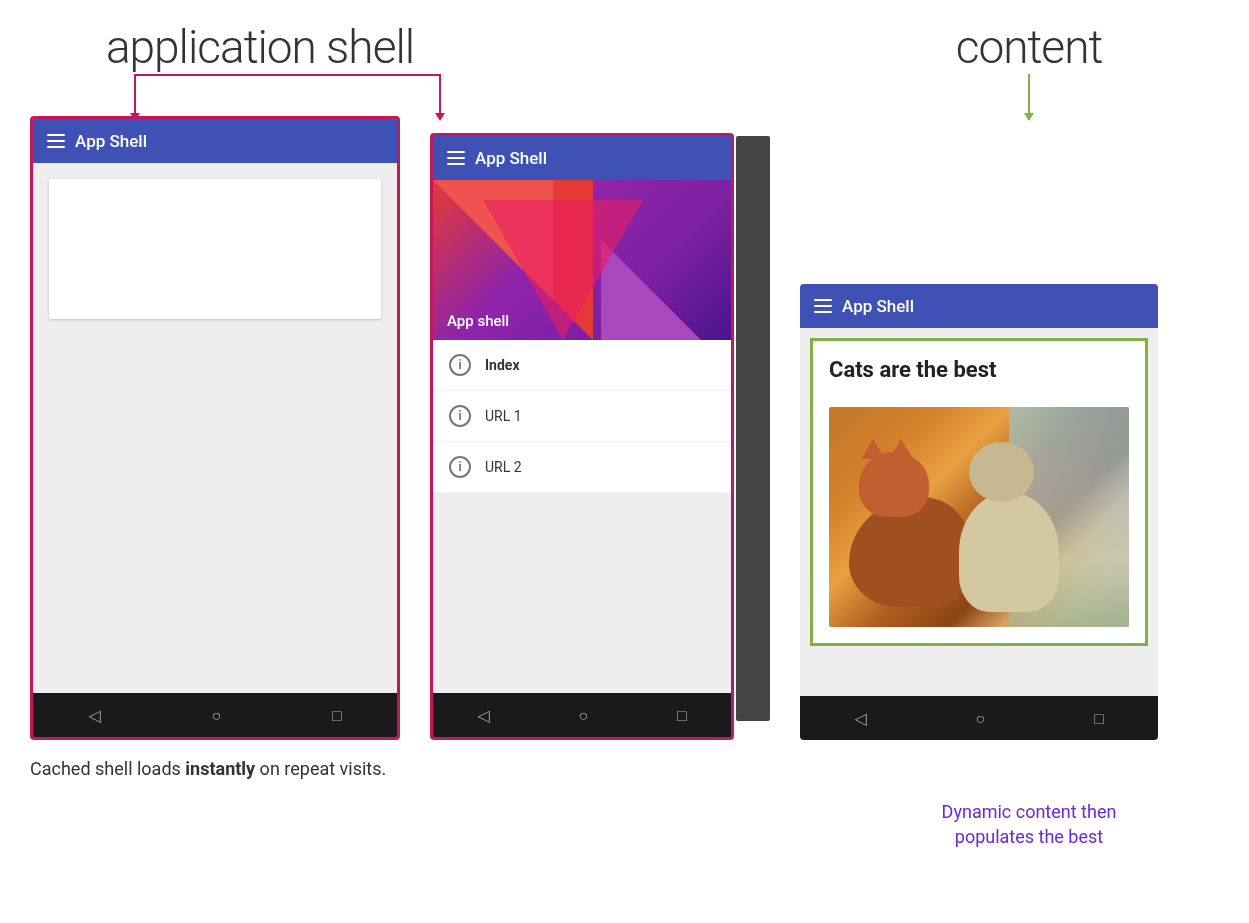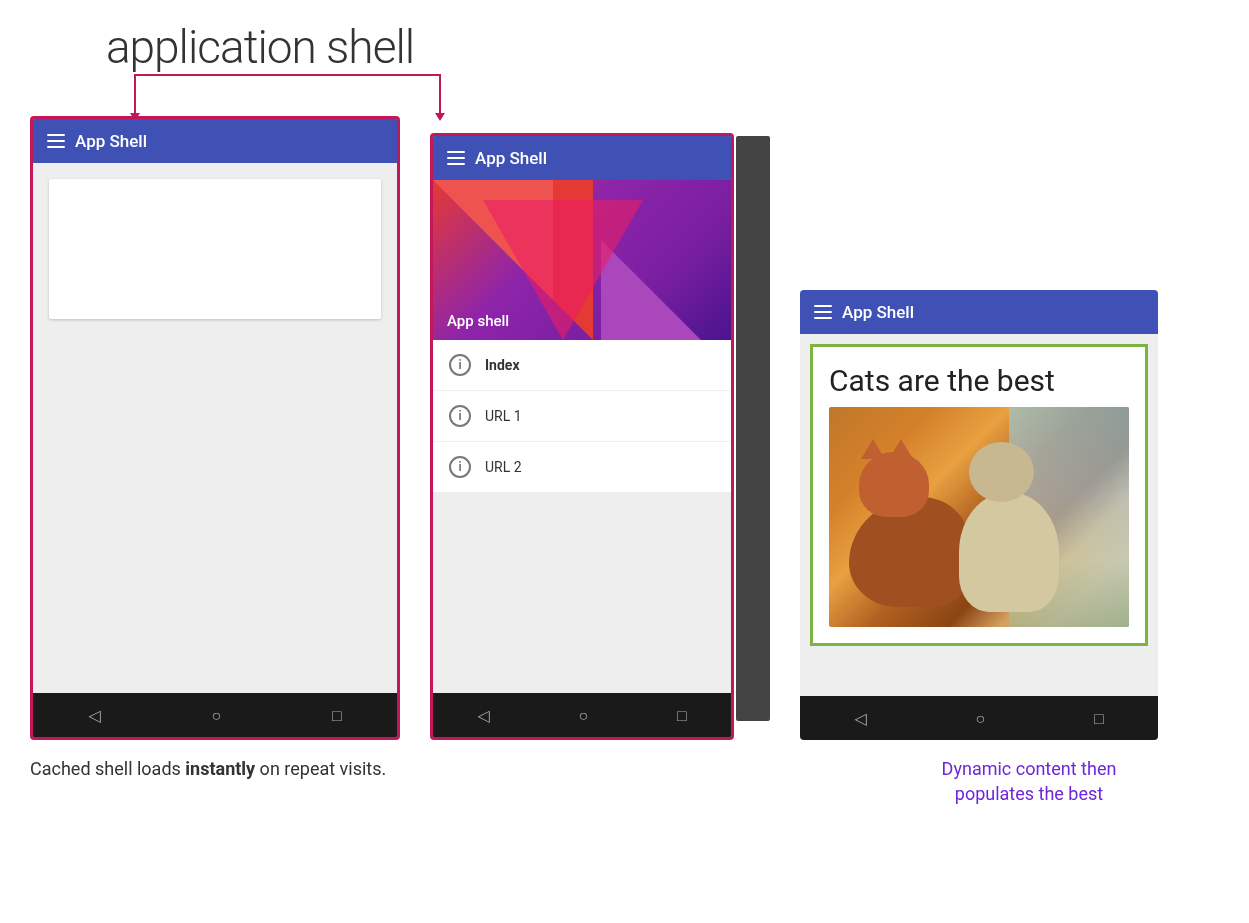--- a/index.html
+++ b/index.html
@@ -187,24 +187,24 @@
     }
 
     .content-article {
       background: white;
       padding: 16px;
       margin: 0;
       border: 3px solid #7cb342;
     }
 
     .article-title {
-      font-size: 30px;
-      font-weight: 400;
+      font-size: 22px;
+      font-weight: 700;
       color: #222;
-      margin-bottom: 8px;
+      margin-bottom: 24px;
       line-height: 1.2;
     }
 
     .article-text {
       font-size: 13px;
       color: #444;
       line-height: 1.5;
       margin-bottom: 12px;
     }
 
@@ -287,24 +287,24 @@
       top: 0; right: 0;
       width: 120px;
       height: 100%;
       background: linear-gradient(180deg, #87ceeb 0%, #b0d4e8 40%, #c8d8c0 70%, #a0b890 100%);
       opacity: 0.6;
     }
 
     
     .bottom-texts {
       display: flex;
-      flex-direction: row;
+      flex-direction: column;
       width: 100%;
       margin-top: 16px;
-      gap: 12px;
+      gap: 18px;
     }
 
     .bottom-left-text {
       width: 430px;
       font-size: 18px;
       color: #333;
       text-align: left;
       line-height: 1.4;
     }
 
@@ -357,20 +357,29 @@
       <div style="position:absolute; top:0; left:69px; width:2px; height:40px; background:#c2185b;">
         <div style="position:absolute; bottom:-7px; left:-4px; border-left:5px solid transparent; border-right:5px solid transparent; border-top:8px solid #c2185b;"></div>
       </div>
 
       <div style="position:absolute; top:0; right:14px; width:2px; height:40px; background:#c2185b;">
         <div style="position:absolute; bottom:-7px; left:-4px; border-left:5px solid transparent; border-right:5px solid transparent; border-top:8px solid #c2185b;"></div>
       </div>
     </div>
   </div>
 
+  <div class="top-label-right">
+    <span class="section-label">content</span>
+
+    <div style="position:relative; width:340px; height:42px; margin-top:0;">
+      <div style="position:absolute; top:0; left:50%; transform:translateX(-50%); width:2px; height:40px; background:#7cb342;">
+        <div style="position:absolute; bottom:-7px; left:-4px; border-left:5px solid transparent; border-right:5px solid transparent; border-top:8px solid #7cb342;"></div>
+      </div>
+    </div>
+  </div>
 </div>
 
 <div class="main-layout">
 
   <div style="flex-shrink:0; width:390px; margin-right:10px;">
     <div class="phone-mock phone-mock-pink-border" style="width:370px;">
       <div class="phone-top-bar">
         <div class="hamburger-icon">
           <span></span>
             <span></span>

